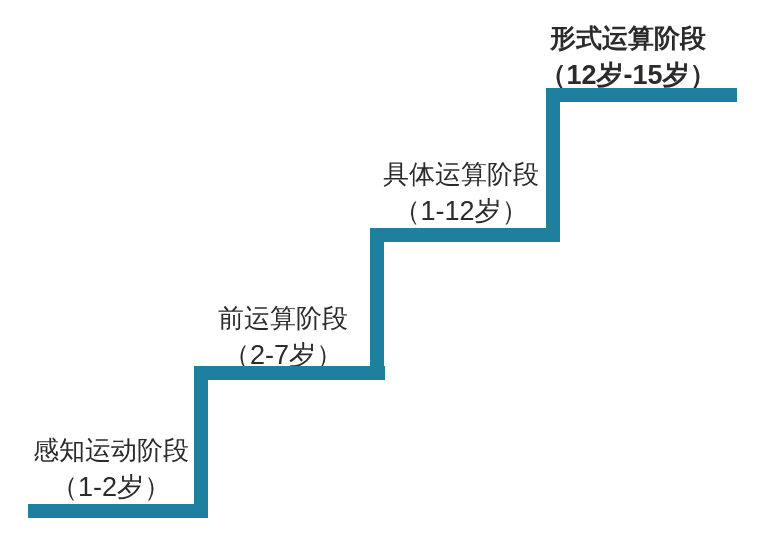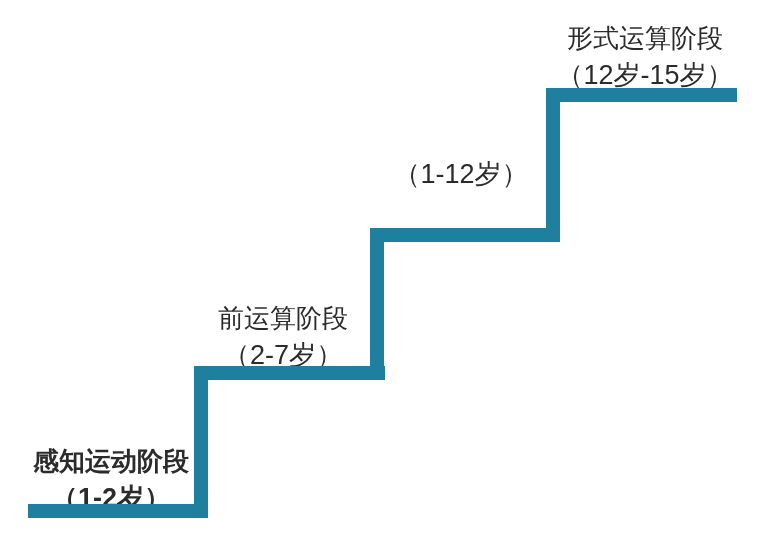--- a/index.html
+++ b/index.html
@@ -29,24 +29,24 @@
 
   .stage-label {
     position: absolute;
     text-align: center;
     line-height: 37px;
     font-size: 26px;
   }
   .stage-label .age-line {
     font-size: 27px;
   }
-  .label-1 { left: 6px;   top: 443px; width: 210px; font-weight: bold; }
+  .label-1 { left: 6px;   top: 432px; width: 210px; }
   .label-2 { left: 173px; top: 300px; width: 220px; }
   .label-3 { left: 351px; top: 156px; width: 220px; }
-  .label-4 { left: 533px; top: 20px;  width: 224px; }
+  .label-4 { left: 516px; top: 20px;  width: 224px; font-weight: bold; }
 </style>
 </head>
 <body>
 
 <div class="canvas">
 
   <div class="stage-label label-1" style="color: rgb(43, 43, 43);">
     <div class="name-line">感知运动阶段</div>
     <div class="age-line">（1-2岁）</div>
   </div>
@@ -54,20 +54,21 @@
   <div class="seg riser-1" style="background: rgb(31, 127, 158);"></div>
 
   <div class="stage-label label-2" style="color: rgb(43, 43, 43);">
     <div class="name-line">前运算阶段</div>
     <div class="age-line">（2-7岁）</div>
   </div>
   <div class="seg tread-2" style="background: rgb(31, 127, 158);"></div>
   <div class="seg riser-2" style="background: rgb(31, 127, 158);"></div>
 
   <div class="stage-label label-3" style="color: rgb(43, 43, 43);">
+    <div class="name-line">具体运算阶段</div>
     <div class="age-line">（1-12岁）</div>
   </div>
   <div class="seg tread-3" style="background: rgb(31, 127, 158);"></div>
   <div class="seg riser-3" style="background: rgb(31, 127, 158);"></div>
 
   <div class="stage-label label-4" style="color: rgb(43, 43, 43);">
     <div class="name-line">形式运算阶段</div>
     <div class="age-line">（12岁-15岁）</div>
   </div>
   <div class="seg tread-4" style="background: rgb(31, 127, 158);"></div>

